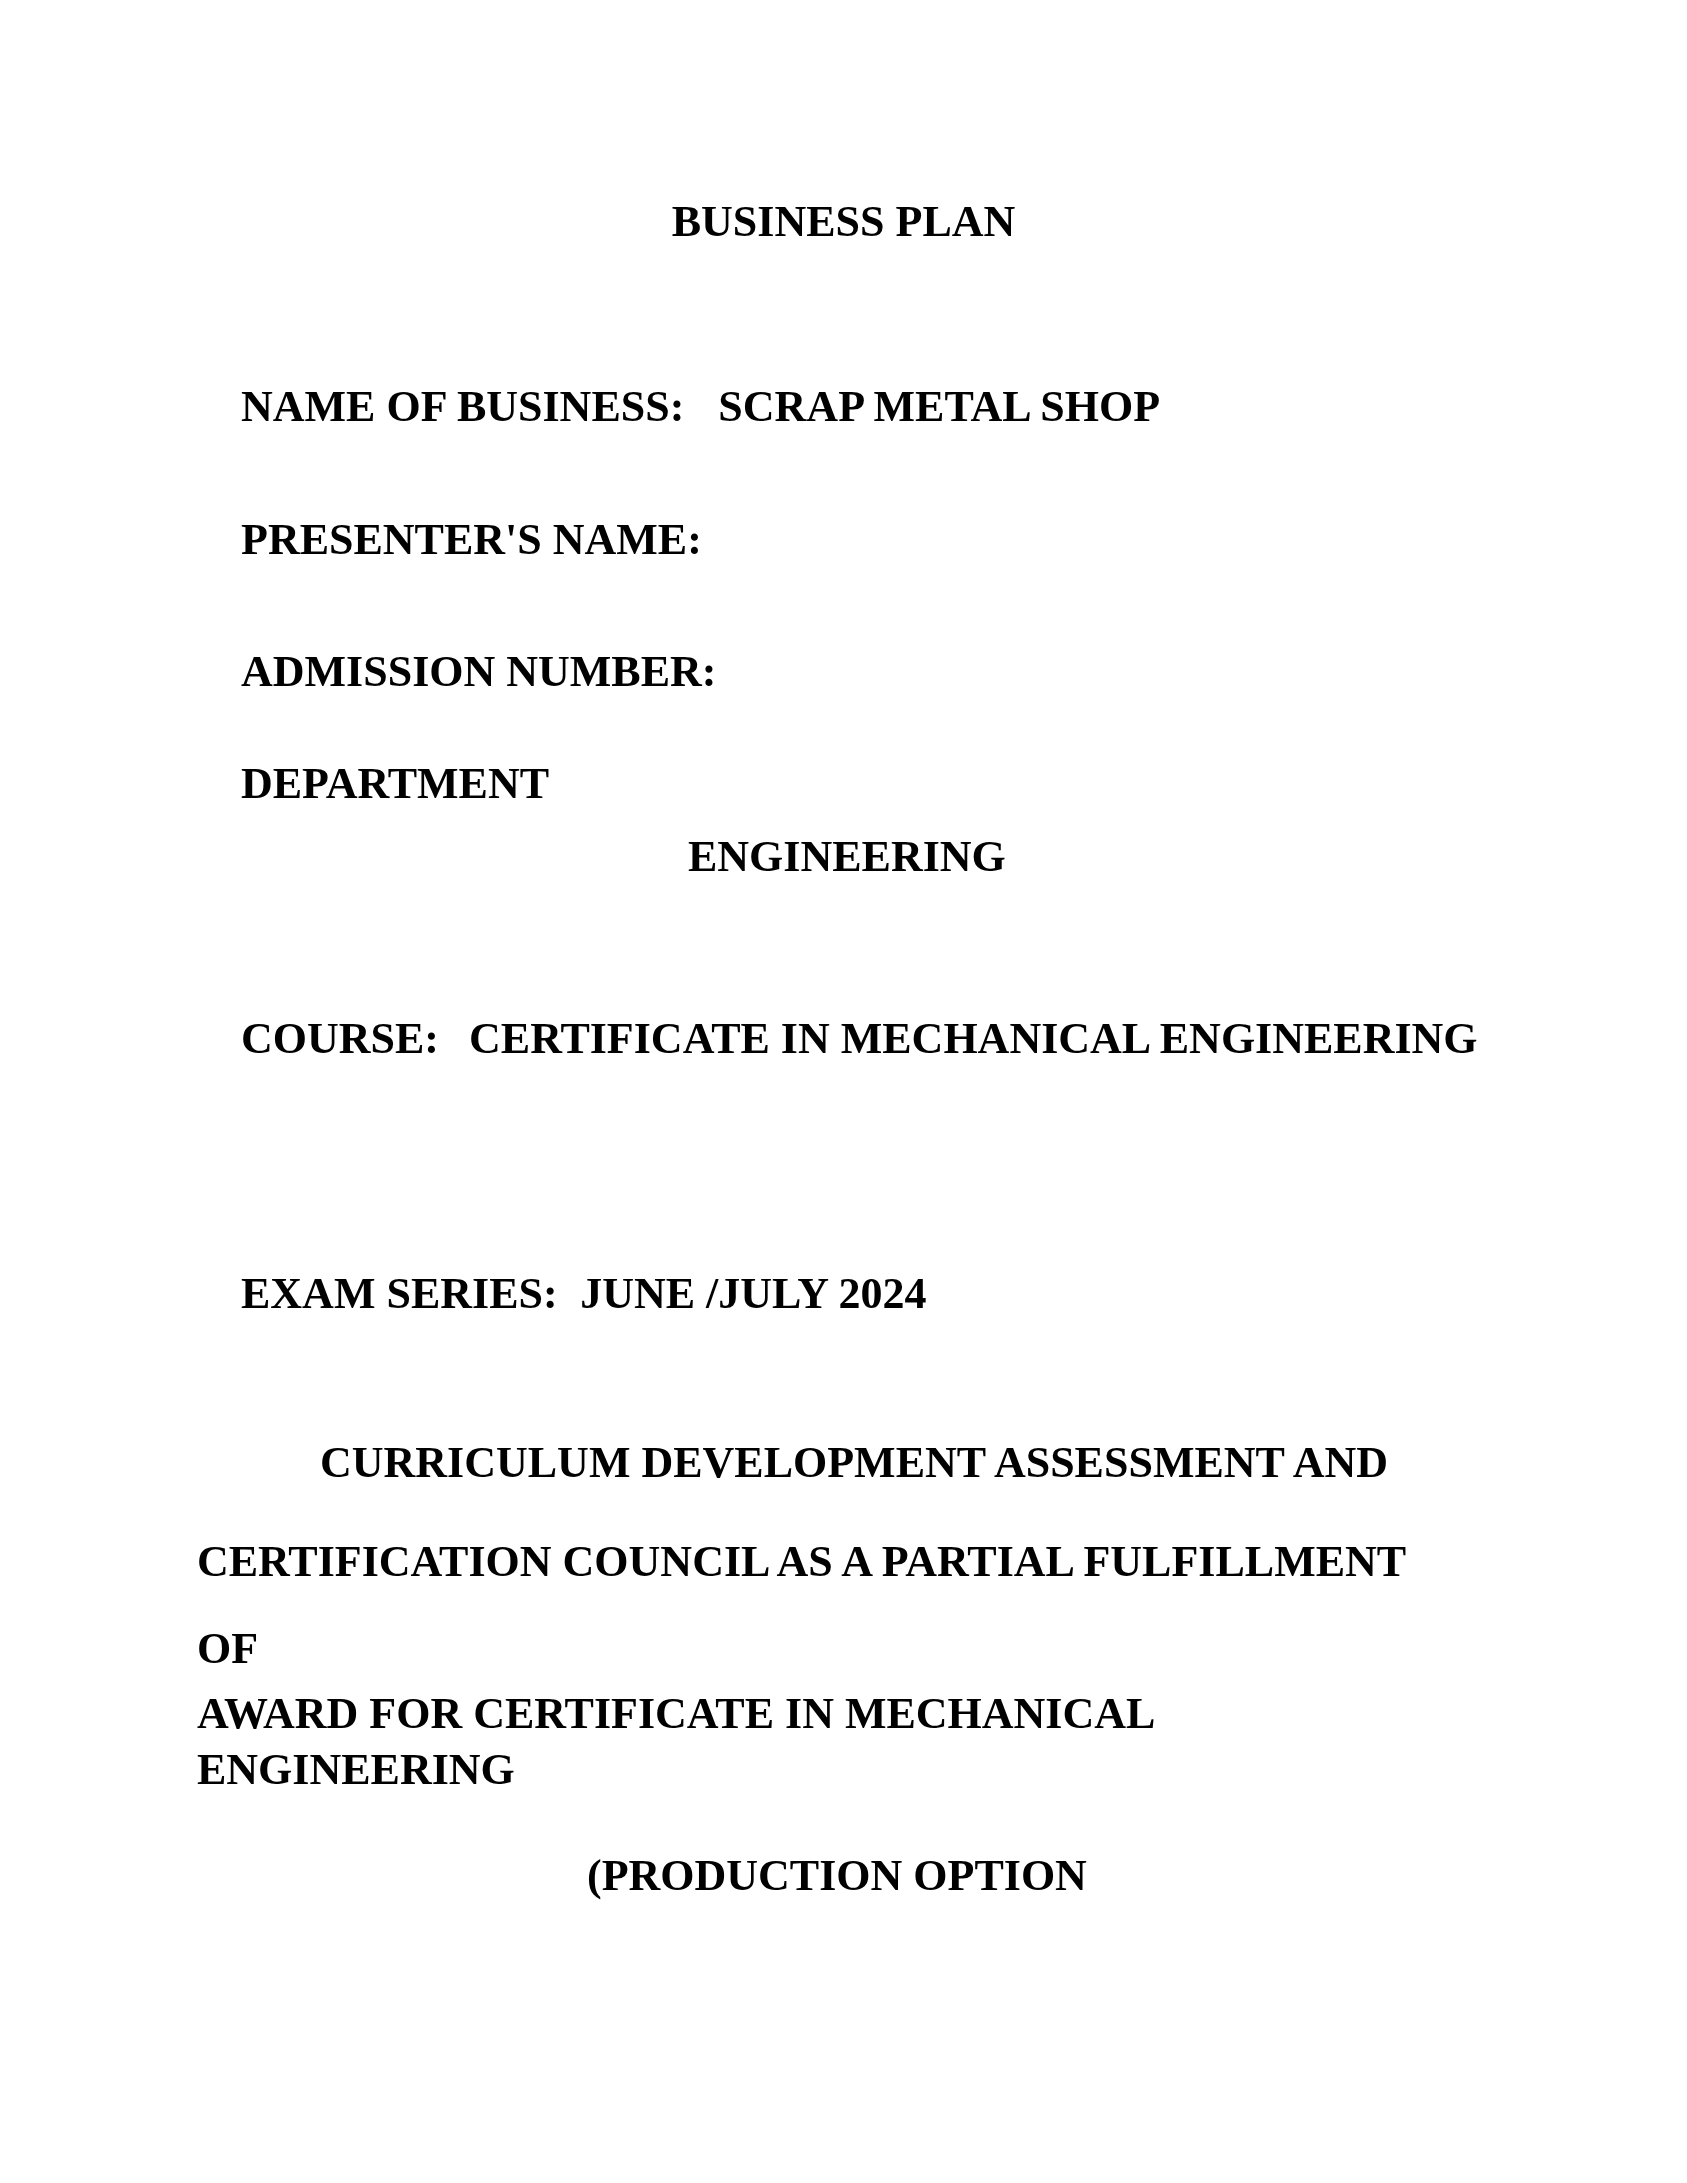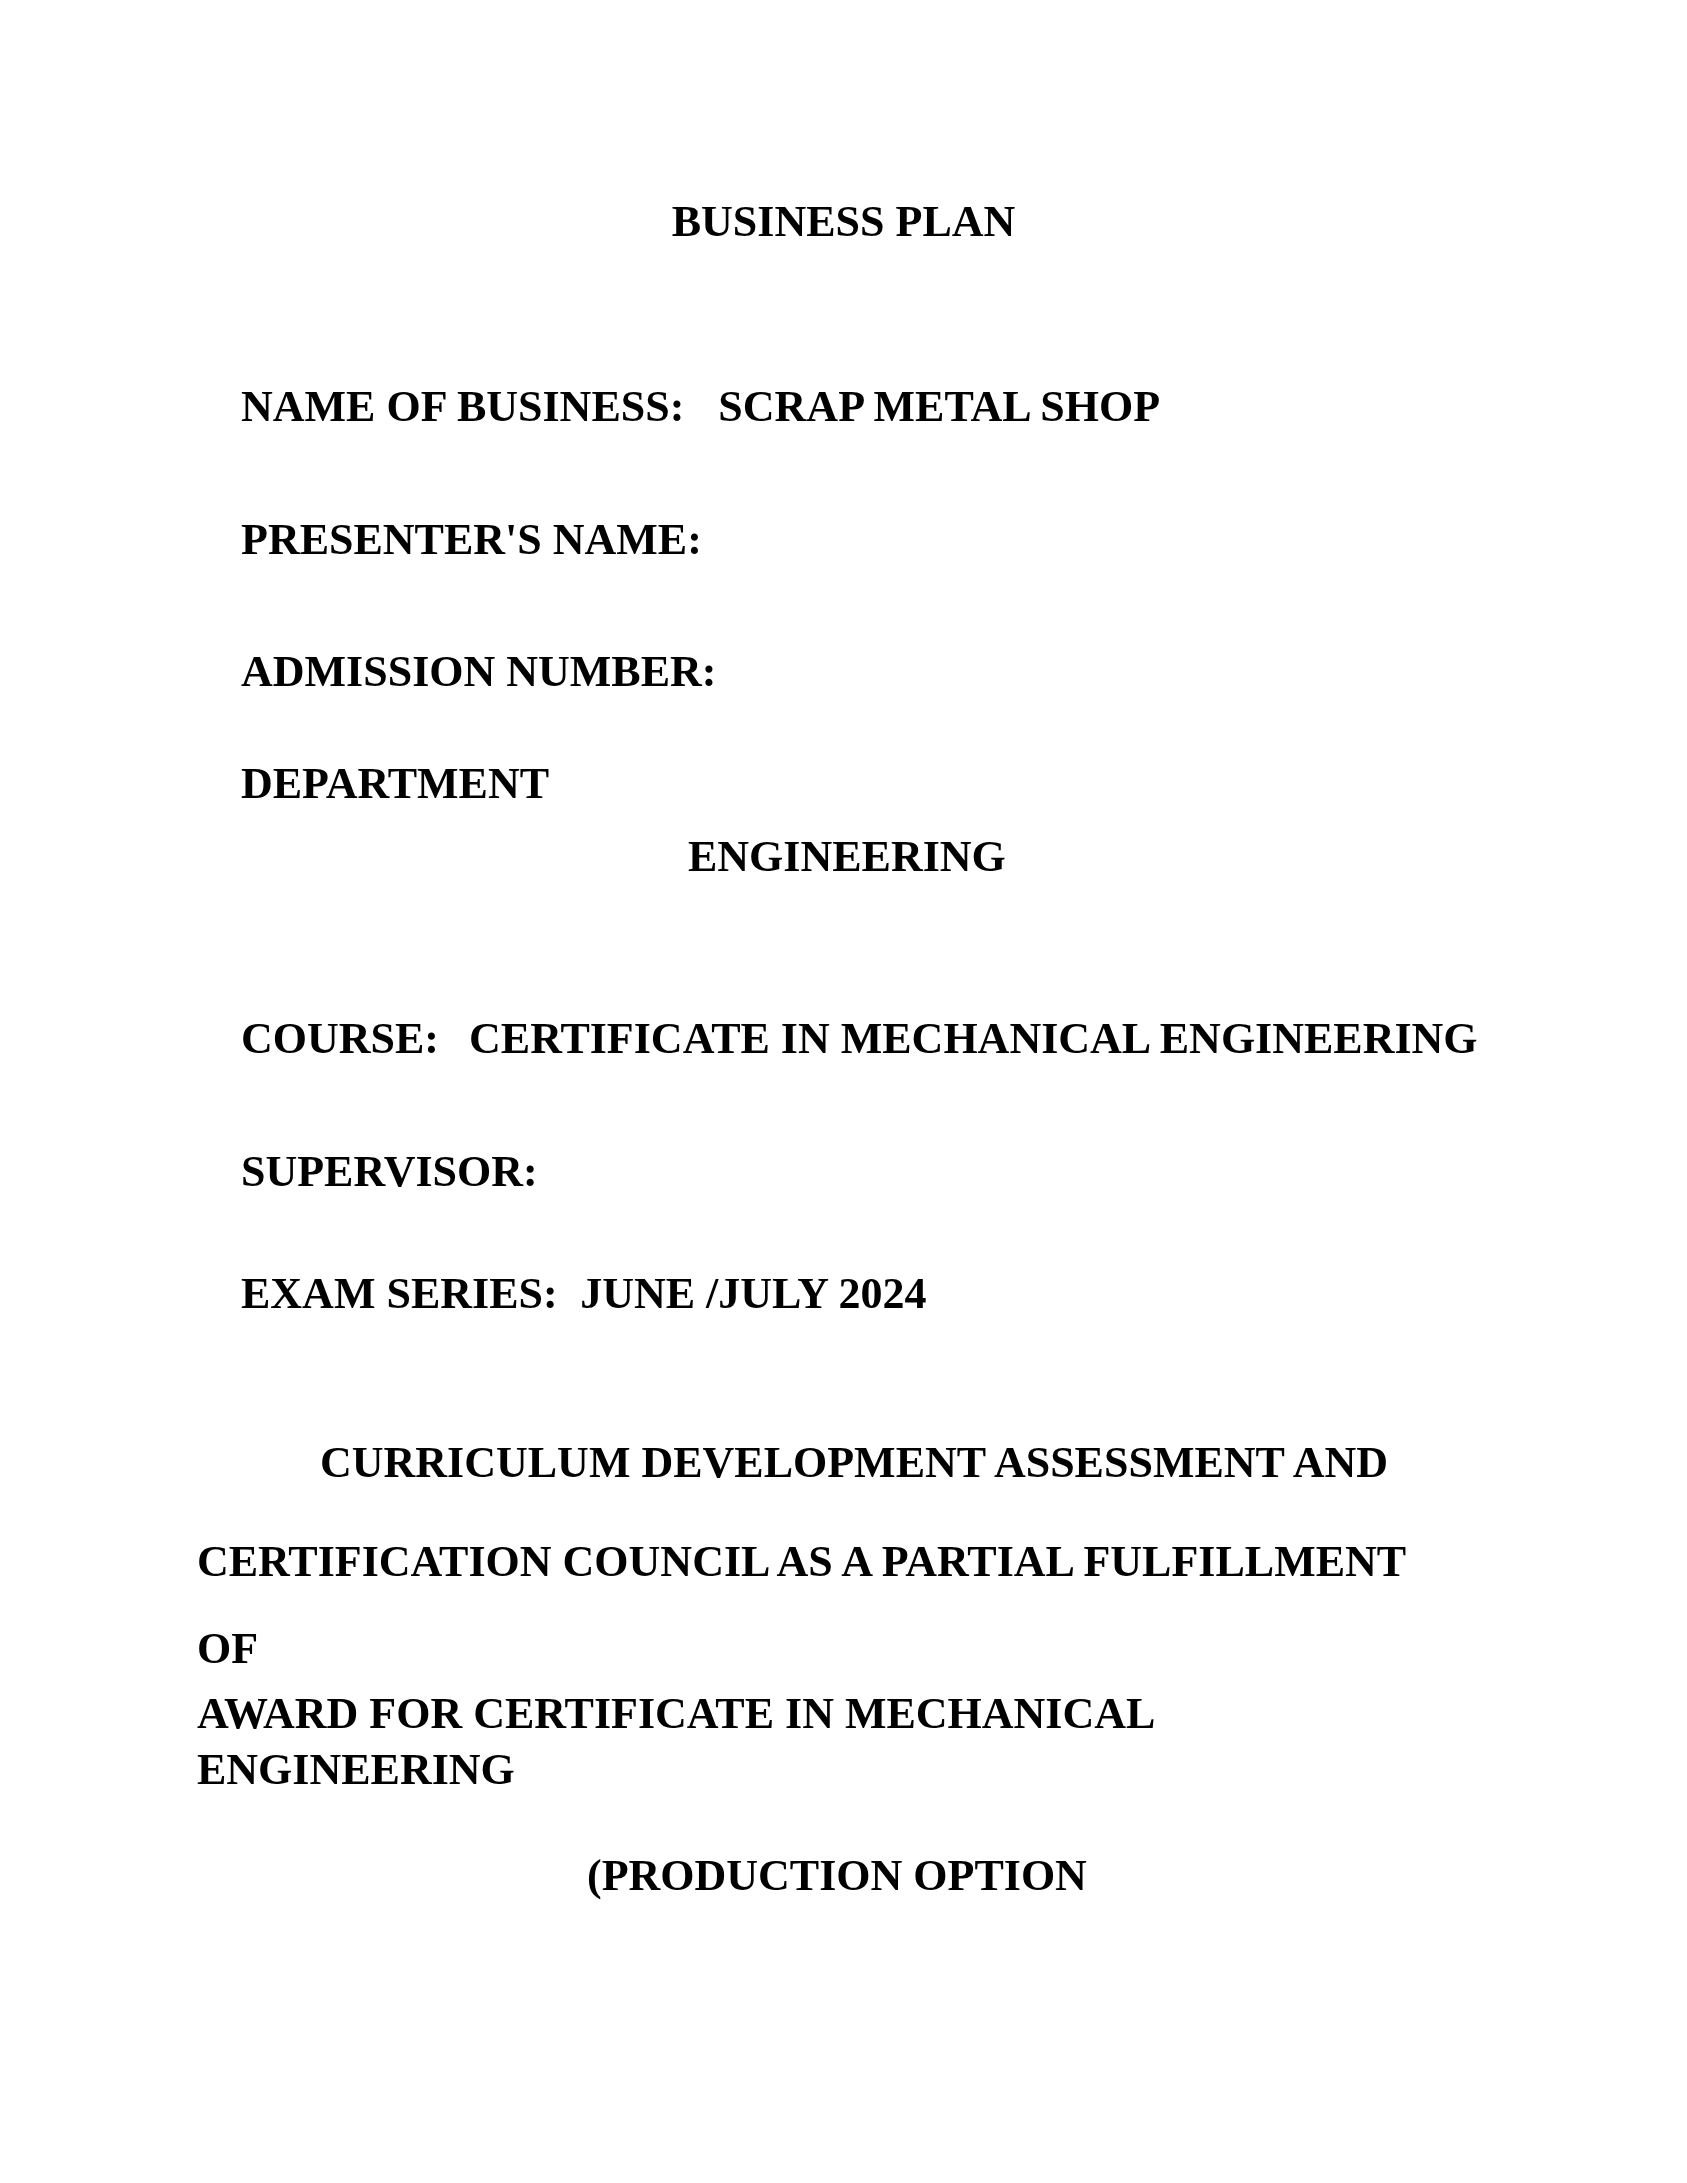--- a/index.html
+++ b/index.html
@@ -56,23 +56,20 @@
 
   <div class="line left" style="top:704px;">
     <span class="label-field">DEPARTMENT</span>
   </div>
   <div class="line" style="top:830px; left:688px;">ENGINEERING</div>
 
   <div class="line left" style="top:959px;">
     <span class="label-field">COURSE:</span><span style="display:inline-block;width:30px;"></span><span class="value-field">CERTIFICATE IN MECHANICAL ENGINEERING</span>
   </div>
 
-  <div class="line left" style="top:1092px;">
-    <span class="label-field">SUPERVISOR:</span>
-  </div>
 
   <div class="line left" style="top:1214px;">
     <span class="label-field">EXAM SERIES:</span><span style="display:inline-block;width:22.5px;"></span><span class="value-field">JUNE /JULY 2024</span>
   </div>
 
   <div class="line" style="top:1436px; left:303px;margin-left:17px;">CURRICULUM DEVELOPMENT ASSESSMENT AND</div>
   <div class="line left" style="top:1535px;">CERTIFICATION COUNCIL AS A PARTIAL FULFILLMENT</div>
   <div class="line left" style="top:1622px;">OF</div>
   <div class="line left" style="top:1687px;">AWARD FOR CERTIFICATE IN MECHANICAL</div>
   <div class="line left" style="top:1743px;">ENGINEERING</div>

